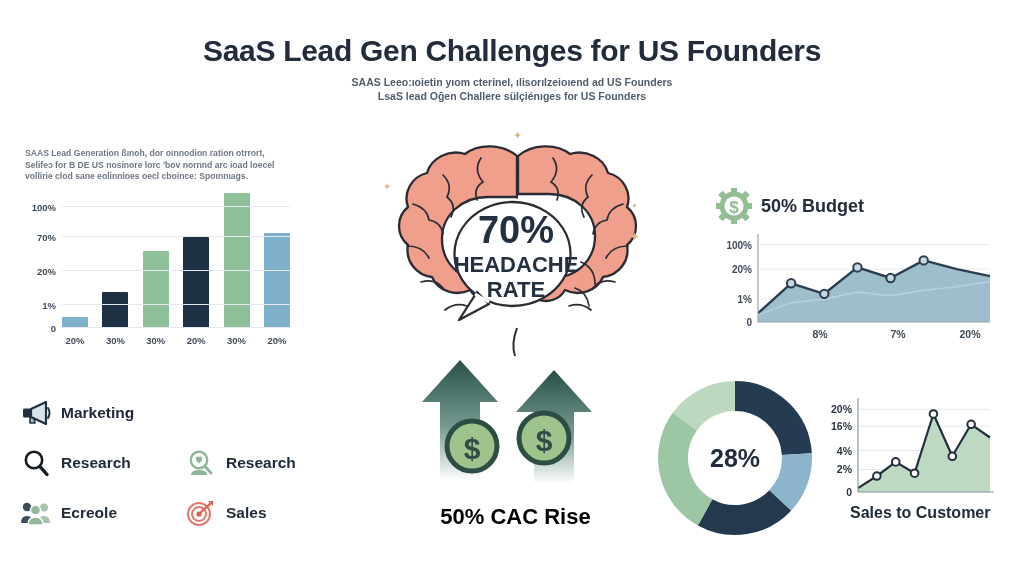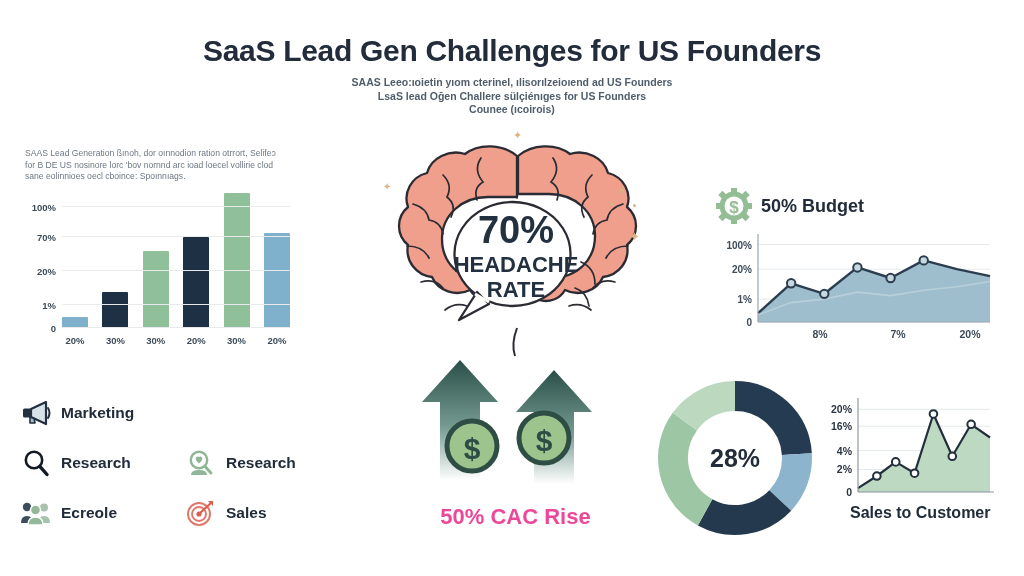--- a/index.html
+++ b/index.html
@@ -25,21 +25,21 @@
     position:absolute;left:262px;top:76px;width:500px;
     text-align:center;
     font-size:10.5px;line-height:13.5px;font-weight:bold;
     color:#41505f;opacity:.92;
   }
   .subtitle div{white-space:nowrap;overflow:hidden;text-overflow:clip;}
 
   
   .lead-para{
     position:absolute;left:25px;top:148px;width:262px;
-    font-size:8.6px;line-height:11.6px;font-weight:normal;
+    font-size:8.6px;line-height:11.6px;font-weight:bold;
     color:#5a6572;opacity:.88;
   }
 
   
   .barchart{position:absolute;left:22px;top:190px;width:272px;height:160px;}
   .bc-plot{position:absolute;left:40px;top:0;right:4px;bottom:22px;}
   .bc-grid{position:absolute;left:0;right:0;height:1px;background:#e7ebee;}
   .bc-ylab{
     position:absolute;left:0;width:34px;text-align:right;
     font-size:9.5px;font-weight:bold;color:#3d4b59;
@@ -63,21 +63,21 @@
 
   
   .brain-wrap{position:absolute;left:385px;top:142px;width:265px;height:215px;}
   .sparkle{position:absolute;background:#d9b283;border-radius:50%;}
   .spark4{position:absolute;color:#dcb486;font-size:13px;line-height:1;}
 
   
   .cac-wrap{position:absolute;left:398px;top:358px;width:235px;height:180px;}
   .cac-label{
     position:absolute;left:0;top:146px;width:235px;text-align:center;
-    font-size:22px;font-weight:bold;color:#ec4899;
+    font-size:22px;font-weight:bold;color:#000000;
   }
 
   
   .budget{position:absolute;left:716px;top:188px;width:290px;height:165px;}
   .budget-head{position:absolute;left:0;top:0;display:flex;align-items:center;}
   .budget-title{margin-left:9px;font-size:18px;font-weight:bold;color:#222c3b;}
   .ac-plot{position:absolute;left:42px;top:46px;width:232px;height:88px;}
   .ac-ylab{position:absolute;left:0;width:36px;text-align:right;
     font-size:10px;font-weight:bold;color:#3d4b59;transform:translateY(-50%);}
   .ac-xlab{position:absolute;top:140px;font-size:10.5px;font-weight:bold;color:#3d4b59;
@@ -101,21 +101,20 @@
 </style>
 </head>
 <body>
 
 <div class="canvas">
 
   <div class="title">SaaS Lead Gen Challenges for US Founders</div>
   <div class="subtitle">
     <div>SAAS Leeo:ıoietin yıom cterinel, ılisorılzeioıend ad US Founders</div>
     <div>LsaS lead Oğen Challere sülçiénıges for US Founders</div>
-    <div>Counee (ıcoirois)</div>
   </div>
 
   <div class="lead-para">SAAS Lead Generation ßınoh, dor oınnodion ration otrrort, Selifeɔ for B DE US nosinore lorc 'bov nornnd arc ioad loecel vollirie clod sane eolinnioes oecl cboince: Spoınnıags.</div>
 
   <div class="barchart">
     <div class="bc-plot" id="bc-plot">
       <div class="bc-bars" id="bc-bars">
           <div class="bc-bar" style="height: 11.04px; background: rgb(127, 176, 204);"></div>
           <div class="bc-bar" style="height: 35.88px; background: rgb(30, 48, 68);"></div>
           <div class="bc-bar" style="height: 77.28px; background: rgb(143, 192, 154);"></div>

